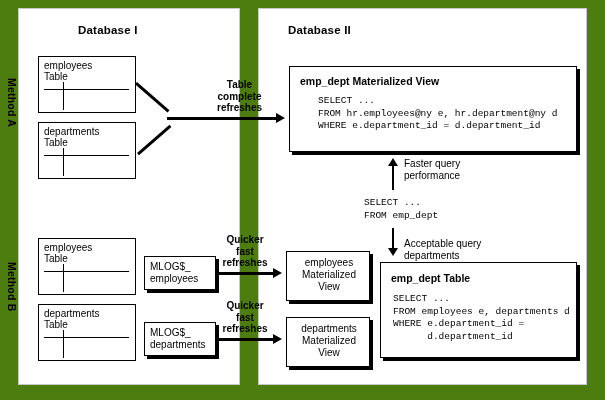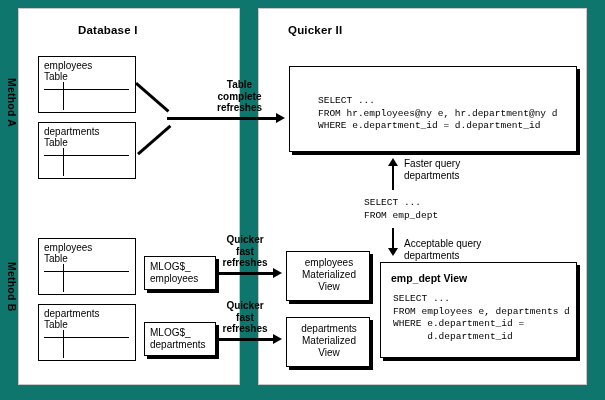--- a/index.html
+++ b/index.html
@@ -7,21 +7,21 @@
     padding: 0;
     background: #ffffff;
   }
   body {
     font-family: "Liberation Sans", sans-serif;
   }
   #diagram {
     position: relative;
     width: 605px;
     height: 400px;
-    background: #0f766e;
+    background: #4d7c0f;
     overflow: hidden;
   }
   .panel {
     position: absolute;
     border: 1px solid #c9c9c9;
     background: #ffffff;
     box-sizing: border-box;
   }
   #panel-db1 { left: 18px;  top: 8px; width: 222px; height: 377px; }
   #panel-db2 { left: 258px; top: 8px; width: 329px; height: 377px; }
@@ -155,21 +155,21 @@
 </style>
 </head>
 <body>
 
 <div id="diagram">
 
   <div class="panel" id="panel-db1"></div>
   <div class="panel" id="panel-db2"></div>
 
   <div class="panel-title" id="title-db1">Database I</div>
-  <div class="panel-title" id="title-db2">Quicker II</div>
+  <div class="panel-title" id="title-db2">Database II</div>
 
   <div class="method-label" id="method-a">Method A</div>
   <div class="method-label" id="method-b">Method B</div>
 
   <div class="box noshadow" style="left:38px; top:56px; width:98px; height:57px;">
     <div class="box-text" style="left:5px; top:3px;">employees</div>
     <div class="box-text" style="left:5px; top:14px;">Table</div>
     <div class="tbl-h" style="left:5px; top:32px; width:85px;"></div>
     <div class="tbl-v" style="left:24px; top:25px; height:28px;"></div>
   </div>
@@ -183,29 +183,30 @@
 
   <div class="diag" style="left:137px; top:82px; width:43px; transform:rotate(41deg);"></div>
   <div class="diag" style="left:137px; top:153px; width:43px; transform:rotate(-41deg);"></div>
   <div class="h-arrow-line" style="left:167px; top:117px; width:110px;"></div>
   <div class="h-arrow-head" style="left:276px; top:113px;"></div>
   <div class="arrow-label" style="left:202px; top:79px; width:75px;">Table
 complete
 refreshes</div>
 
   <div class="box" style="left:289px; top:66px; width:288px; height:86px;">
+    <div class="view-title" style="left:10px; top:8px;">emp_dept Materialized View</div>
     <div class="code" style="left:28px; top:28px;">SELECT ...
 FROM hr.employees@ny e, hr.department@ny d
 WHERE e.department_id = d.department_id</div>
   </div>
 
   <div class="v-arrow-line" style="left:392px; top:166px; height:24px;"></div>
   <div class="v-arrow-head-up" style="left:388px; top:158px;"></div>
   <div class="side-label" style="left:404px; top:158px; width:110px;">Faster query
-departments</div>
+performance</div>
 
   <div class="code" style="left:364px; top:197px;">SELECT ...
 FROM emp_dept</div>
 
   <div class="v-arrow-line" style="left:392px; top:228px; height:22px;"></div>
   <div class="v-arrow-head-down" style="left:388px; top:248px;"></div>
   <div class="side-label" style="left:404px; top:238px; width:120px;">Acceptable query
 departments</div>
 
   <div class="box noshadow" style="left:38px; top:238px; width:98px; height:57px;">
@@ -250,20 +251,20 @@
     <div class="box-text" style="left:0; top:29px; width:84px; text-align:center;">View</div>
   </div>
 
   <div class="box" style="left:286px; top:317px; width:84px; height:50px;">
     <div class="box-text" style="left:0; top:5px; width:84px; text-align:center;">departments</div>
     <div class="box-text" style="left:0; top:17px; width:84px; text-align:center;">Materialized</div>
     <div class="box-text" style="left:0; top:29px; width:84px; text-align:center;">View</div>
   </div>
 
   <div class="box" style="left:380px; top:262px; width:197px; height:96px;">
-    <div class="view-title" style="left:10px; top:9px;">emp_dept View</div>
+    <div class="view-title" style="left:10px; top:9px;">emp_dept Table</div>
     <div class="code" style="left:12px; top:30px;">SELECT ...
 FROM employees e, departments d
 WHERE e.department_id =
       d.department_id</div>
   </div>
 
 </div>
 
 </body></html>

